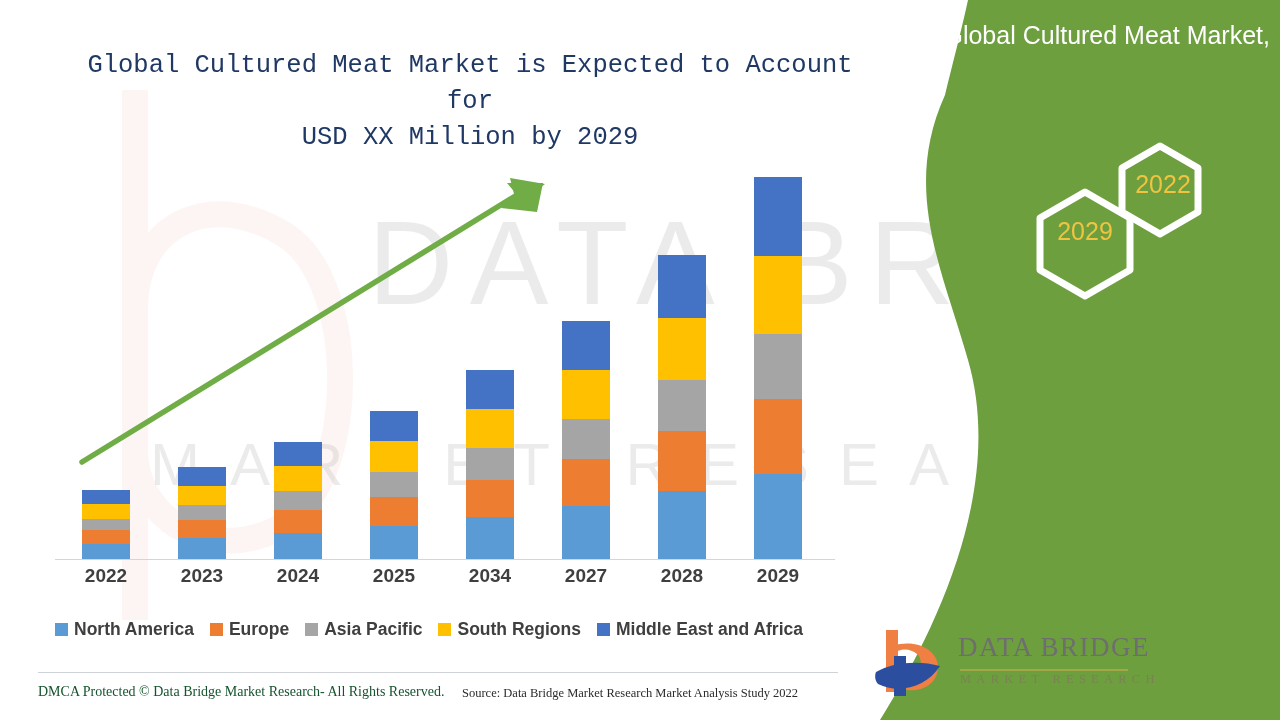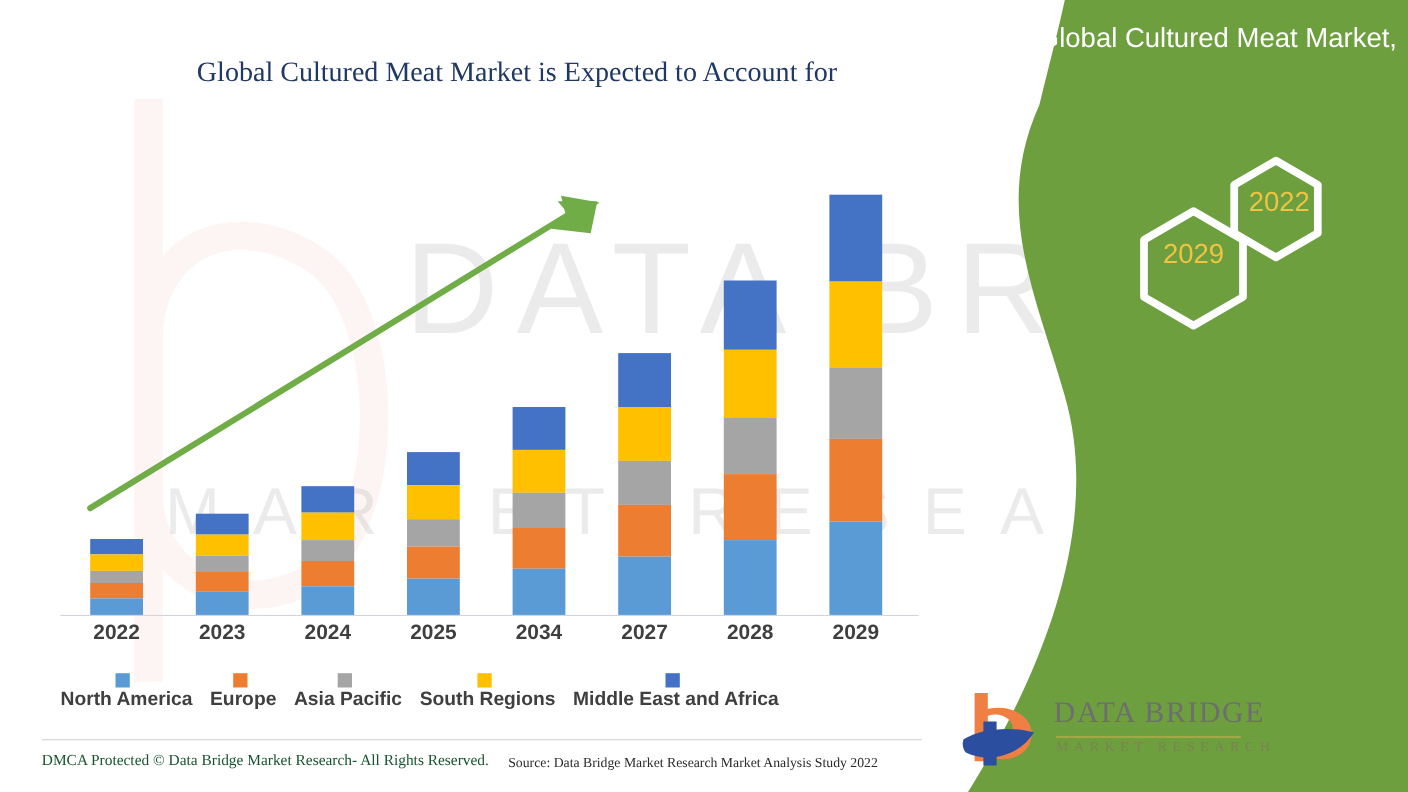--- a/index.html
+++ b/index.html
@@ -25,21 +25,21 @@
     font-weight:400; color:#8e8e8e; opacity:.17;
     white-space:nowrap; letter-spacing:.14em;
   }
   .wm-line1 { left:368px; top:195px; font-size:118px; }
   .wm-line2 { left:150px; top:430px; font-size:60px; letter-spacing:.5em; }
 
   
   .chart-title {
     position:absolute; left:60px; top:48px; width:820px;
     text-align:center; color:#1f3864; font-size:25.5px; line-height:1.42;
-    font-family:Liberation Serif, serif; font-weight:400;
+    font-family:Liberation Mono, monospace; font-weight:400;
   }
 
   
   #plot { position:absolute; left:55px; top:150px; width:780px; height:410px; }
   .axis-line { position:absolute; left:0; bottom:0; width:780px; height:1.4px; background:#d2d5d9; }
 
   .bar-group { position:absolute; bottom:1px; width:48px; }
   .seg { width:100%; display:block; }
 
   .xlabels { position:absolute; left:55px; top:565px; width:780px; height:30px; }
@@ -50,21 +50,21 @@
   }
 
   
   #arrow { position:absolute; left:55px; top:150px; width:780px; height:410px; pointer-events:none; }
 
   
   #legend {
     position:absolute; left:55px; top:616px; width:790px; height:26px;
     display:flex; align-items:center; gap:0px;
   }
-  .lg-item { display:flex; align-items:center; margin-right:16px;flex-direction:column; }
+  .lg-item { display:flex; align-items:center; margin-right:16px; }
   .lg-swatch { width:13px; height:13px; display:inline-block; margin-right:6px; }
   .lg-label { font-size:17.5px; font-weight:bold; color:#3f3f3f; font-family:"Liberation Sans", sans-serif; white-space:nowrap; }
 
   
   .footer-rule { position:absolute; left:38px; top:672px; width:800px; height:1px; background:#cfd2d6; }
   .footer-left {
     position:absolute; left:38px; top:684px;
     font-family:"Liberation Serif", serif; font-size:14px; color:#14532d; white-space:nowrap;
   }
   .footer-right {
@@ -117,20 +117,21 @@
   <div id="left-panel">
 
     <svg class="wm-b" viewBox="0 0 330 600">
       <path d="M40 30 L40 560 M40 250 C40 160 120 130 190 175 C265 222 265 430 180 470 C110 503 40 455 40 390" fill="none" stroke="#e8846a" stroke-width="26"></path>
     </svg>
     <div class="wm-text wm-line1">DATA BRIDGE</div>
     <div class="wm-text wm-line2">MARKET RESEARCH</div>
 
     <div class="chart-title">
       <div>Global Cultured Meat Market is Expected to Account for</div>
+      <div>USD XX Million by 2029</div>
     </div>
 
     <div id="plot">
       <div class="axis-line"></div>
 
     <div class="bar-group" style="left: 27px; width: 48px;">
           <div class="seg" style="height: 14.3812px; background: rgb(68, 114, 196);"></div>
           <div class="seg" style="height: 14.3812px; background: rgb(255, 192, 0);"></div>
           <div class="seg" style="height: 11.6847px; background: rgb(165, 165, 165);"></div>
           <div class="seg" style="height: 13.4824px; background: rgb(237, 125, 49);"></div>

